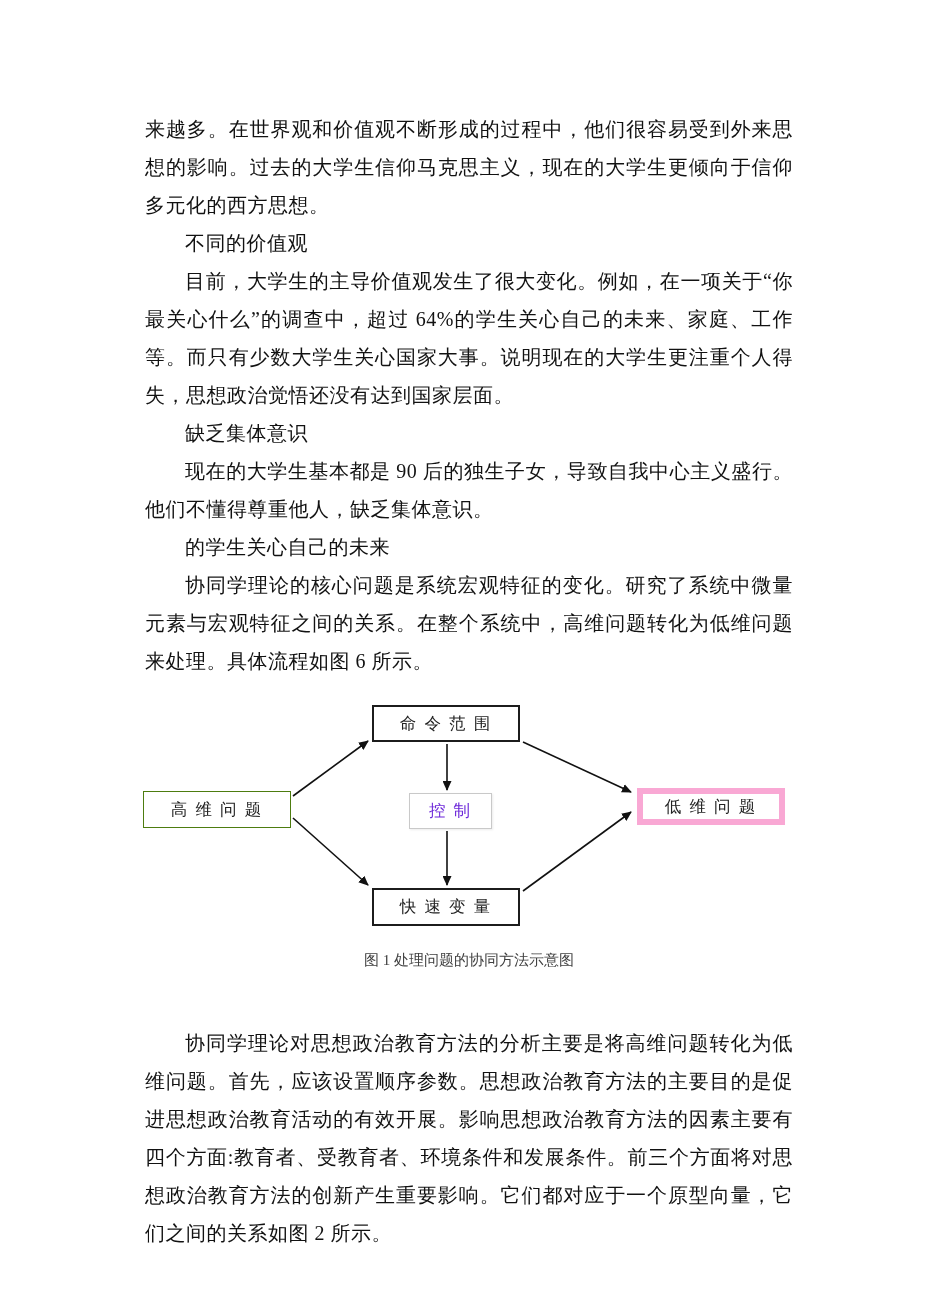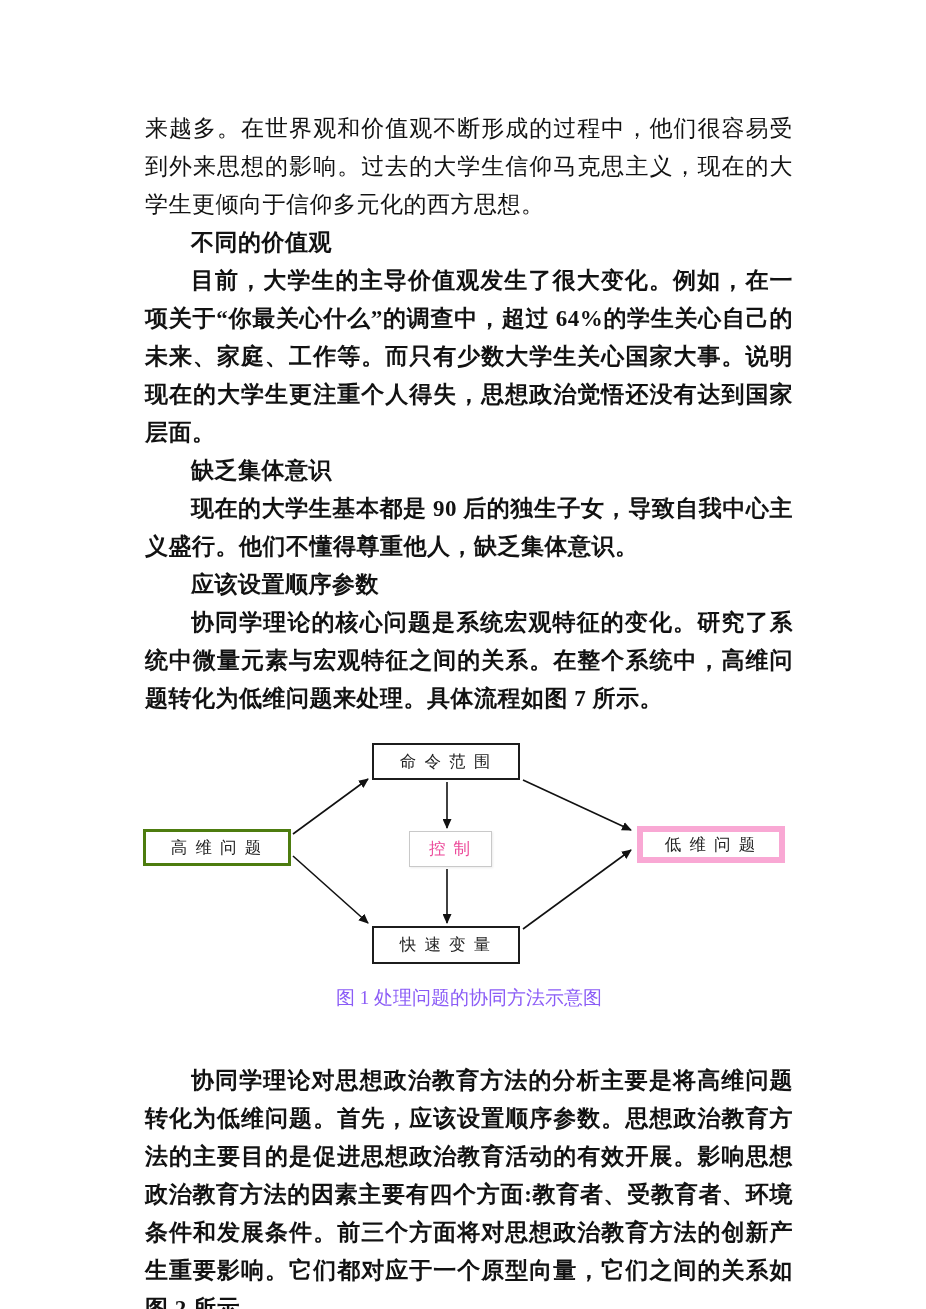--- a/index.html
+++ b/index.html
@@ -12,27 +12,27 @@
     color: #121212;
     overflow: hidden;
   }
   .page {
     position: absolute;
     inset: 0;
     padding: 110px 133px 0 145px;
     background: #ffffff;
   }
   .para {
-    font-size: 23px;
+    font-size: 20px;
     line-height: 38px;
     text-align: justify;
     text-justify: inter-ideograph;
     letter-spacing: 0.5px;
   }
-  .indent { text-indent: 2em; font-weight: bold; }
+  .indent { text-indent: 2em; }
   .noindent { text-indent: 0; }
 
   
   .figure {
     position: relative;
     width: 920px;
     margin-left: -145px;
     height: 250px;
     margin-top: 10px;
   }
@@ -52,63 +52,63 @@
     letter-spacing: 2px;
     white-space: nowrap;
     color: #222;
   }
   .box-command {
     left: 372px; top: 15px; width: 148px; height: 37px;
     border: 2px solid #1c1c1c;
   }
   .box-high {
     left: 143px; top: 101px; width: 148px; height: 37px;
-    border: 3px solid #4d7c0f;
+    border: 1px solid #4d7c0f;
   }
   .box-control {
     left: 409px; top: 103px; width: 83px; height: 36px;
     border: 1px solid #c9c9c9;
-    color: #ec4899;
+    color: #6d28d9;
     box-shadow: 1px 1px 2px rgba(0,0,0,0.08);
   }
   .box-low {
     left: 637px; top: 98px; width: 148px; height: 37px;
     border: 6px solid #f9a8d4;
   }
   .box-fast {
     left: 372px; top: 198px; width: 148px; height: 38px;
     border: 2px solid #1c1c1c;
   }
   .caption {
-    font-size: 19px;
+    font-size: 15px;
     line-height: 24px;
     text-align: center;
     margin-top: 8px;
-    color: #8b5cf6;
+    color: #404040;
   }
   .closing { margin-top: 52px; }
 </style>
 </head>
 <body>
 
 <div class="page">
 
   <p class="para noindent">来越多。在世界观和价值观不断形成的过程中，他们很容易受到外来思想的影响。过去的大学生信仰马克思主义，现在的大学生更倾向于信仰多元化的西方思想。</p>
 
   <p class="para indent">不同的价值观</p>
 
   <p class="para indent">目前，大学生的主导价值观发生了很大变化。例如，在一项关于“你最关心什么”的调查中，超过 64%的学生关心自己的未来、家庭、工作等。而只有少数大学生关心国家大事。说明现在的大学生更注重个人得失，思想政治觉悟还没有达到国家层面。</p>
 
   <p class="para indent">缺乏集体意识</p>
 
   <p class="para indent">现在的大学生基本都是 90 后的独生子女，导致自我中心主义盛行。他们不懂得尊重他人，缺乏集体意识。</p>
 
-  <p class="para indent">应该设置顺序参数</p>
+  <p class="para indent">的学生关心自己的未来</p>
 
-  <p class="para indent">协同学理论的核心问题是系统宏观特征的变化。研究了系统中微量元素与宏观特征之间的关系。在整个系统中，高维问题转化为低维问题来处理。具体流程如图 7 所示。</p>
+  <p class="para indent">协同学理论的核心问题是系统宏观特征的变化。研究了系统中微量元素与宏观特征之间的关系。在整个系统中，高维问题转化为低维问题来处理。具体流程如图 6 所示。</p>
 
   <div class="figure">
     <svg viewBox="0 0 926 250" aria-hidden="true">
       <defs>
         <marker id="arrow" markerWidth="11" markerHeight="9" refX="9" refY="4.5" orient="auto" markerUnits="userSpaceOnUse">
           <path d="M0,0 L10,4.5 L0,9 z" fill="#111"></path>
         </marker>
       </defs>
       <line x1="293" y1="106" x2="368" y2="51" stroke="#111" stroke-width="1.6" marker-end="url(#arrow)"></line>
       <line x1="523" y1="52" x2="631" y2="102" stroke="#111" stroke-width="1.6" marker-end="url(#arrow)"></line>

